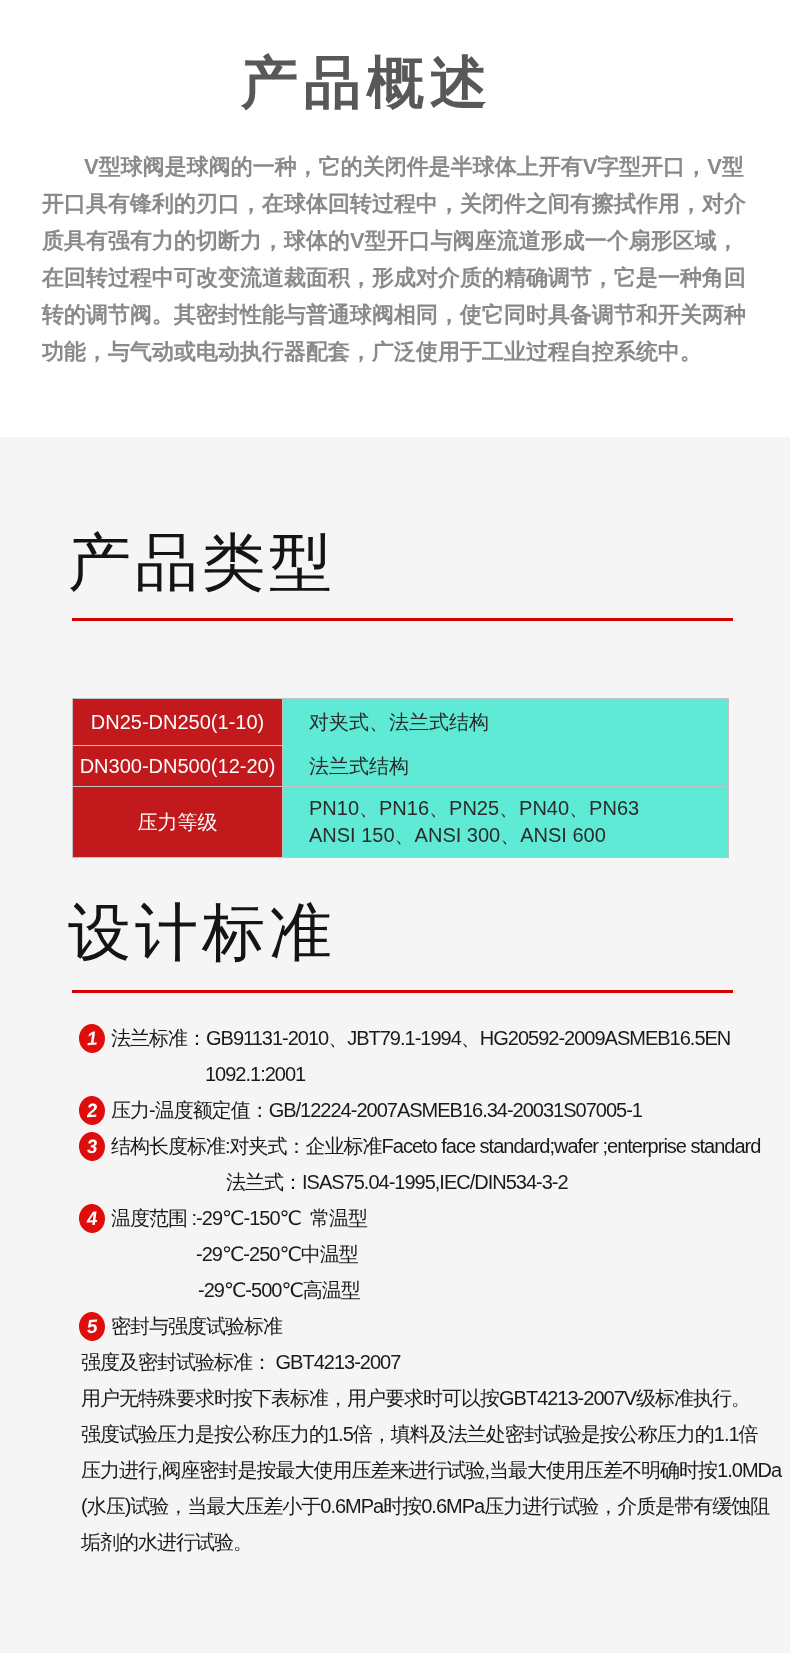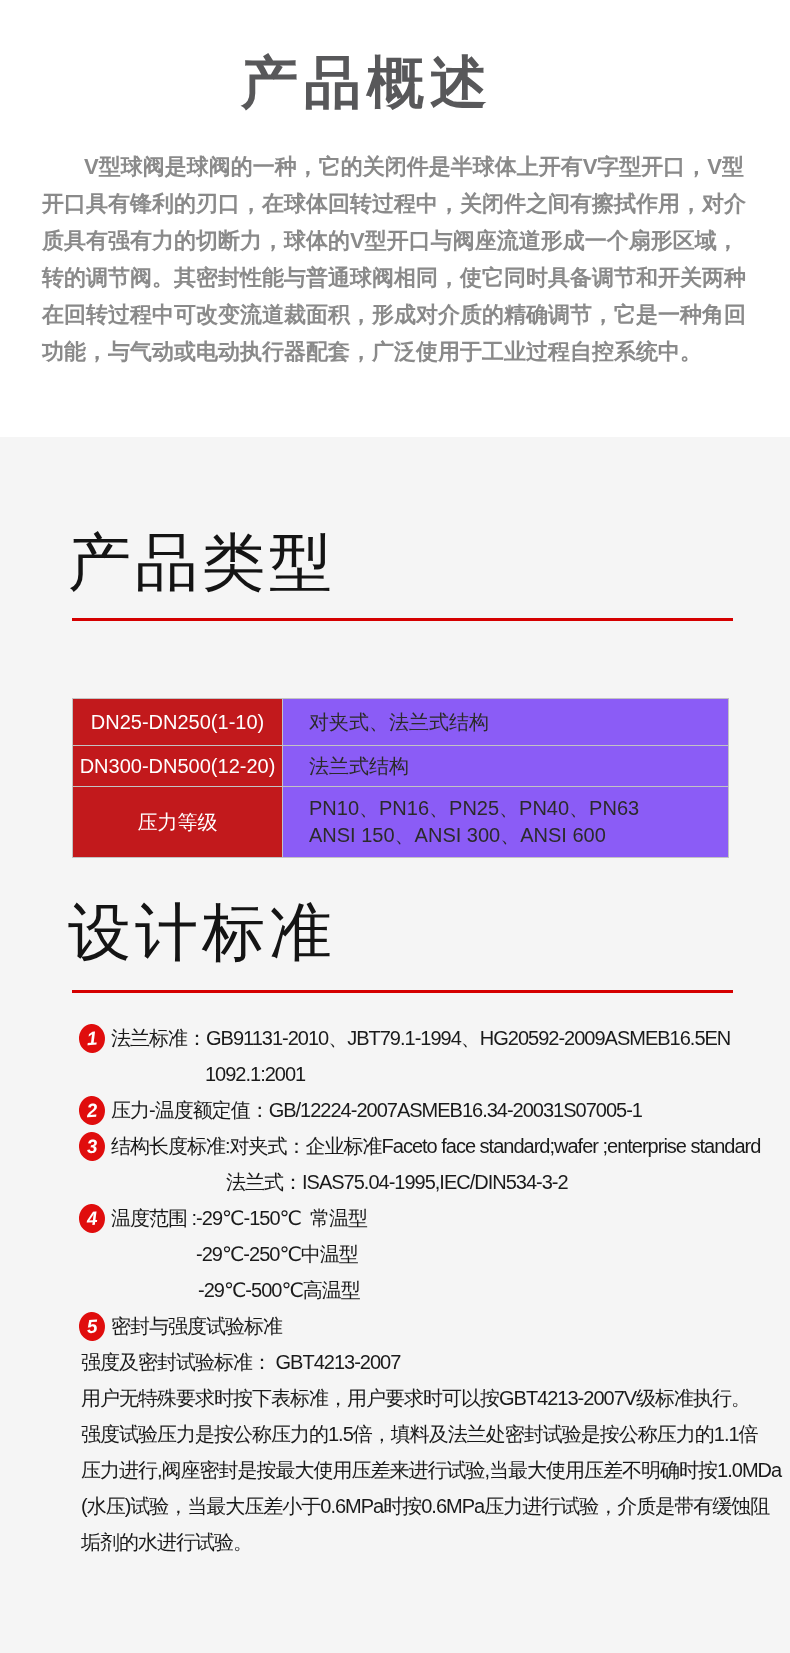--- a/index.html
+++ b/index.html
@@ -35,21 +35,21 @@
   .spec-table{
     position:absolute;top:225px;left:72px;width:657px;
     border-collapse:collapse;table-layout:fixed;margin-top:36px;
   }
   .spec-table td{border:1px solid #c3c3c3;}
   .cell-label{
     width:207px;background:#c2191c;color:#ffffff;
     font-size:20px;text-align:center;vertical-align:middle;
   }
   .cell-value{
-    background:#8b5cf6;color:#2b2b2b;font-size:20px;
+    background:#5eead4;color:#2b2b2b;font-size:20px;
     padding-left:26px;vertical-align:middle;
   }
   .vline{line-height:27px;white-space:pre;}
   tr.r1 td{height:44px;}
   tr.r2 td{height:38px;}
   tr.r3 td{height:68px;}
 
   
   .std-list{position:absolute;top:583px;left:0;width:790px;letter-spacing:-1px;}
   .std-line{
@@ -69,22 +69,22 @@
 <body>
 
 <div class="page">
 
   <section>
     <h1 class="overview-title">产品概述</h1>
     <div class="para" id="overview-lines">
         <div class="p-line first">V型球阀是球阀的一种，它的关闭件是半球体上开有V字型开口，V型</div>
         <div class="p-line">开口具有锋利的刃口，在球体回转过程中，关闭件之间有擦拭作用，对介</div>
         <div class="p-line">质具有强有力的切断力，球体的V型开口与阀座流道形成一个扇形区域，</div>
+        <div class="p-line">在回转过程中可改变流道裁面积，形成对介质的精确调节，它是一种角回</div>
         <div class="p-line">转的调节阀。其密封性能与普通球阀相同，使它同时具备调节和开关两种</div>
-        <div class="p-line">在回转过程中可改变流道裁面积，形成对介质的精确调节，它是一种角回</div>
         <div class="p-line">功能，与气动或电动执行器配套，广泛使用于工业过程自控系统中。</div>
       </div>
   </section>
 
   <section class="gray">
     <h2 class="big-heading type-heading">产品类型</h2>
     <div class="red-rule rule-1"></div>
 
     <table class="spec-table">
       <tbody id="type-rows">

